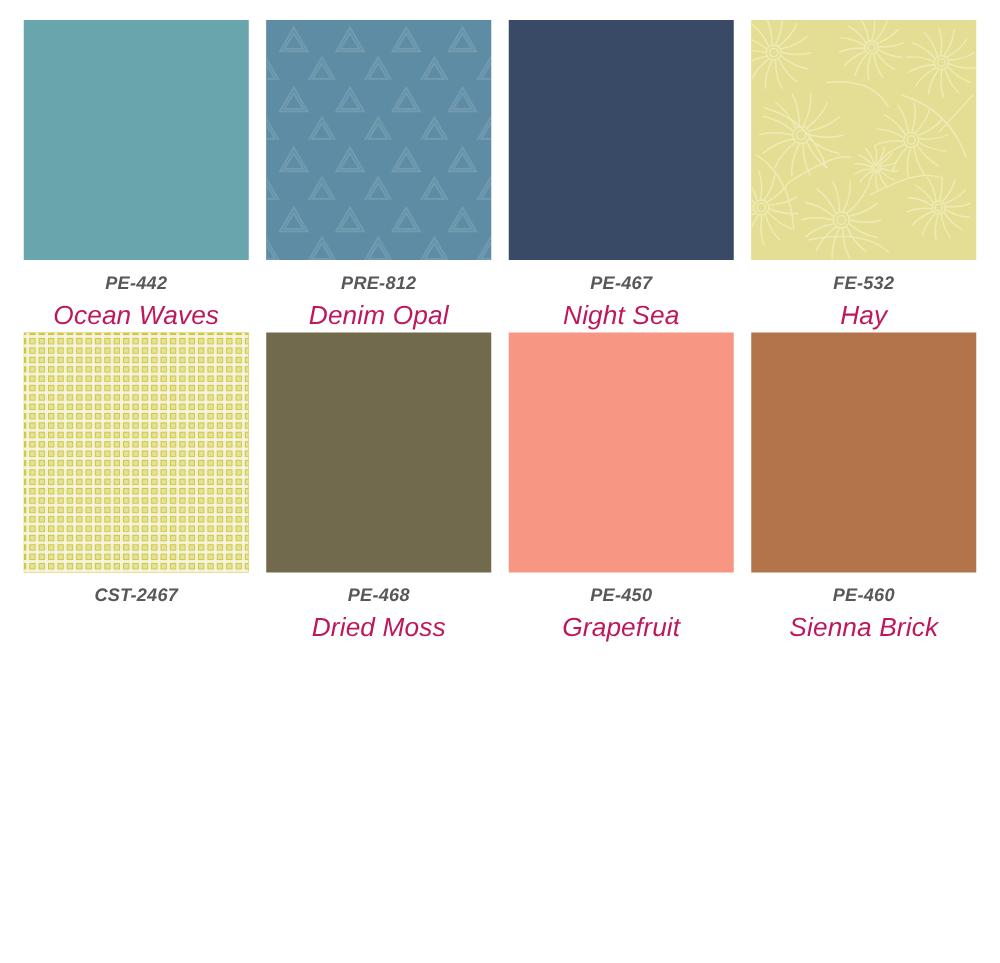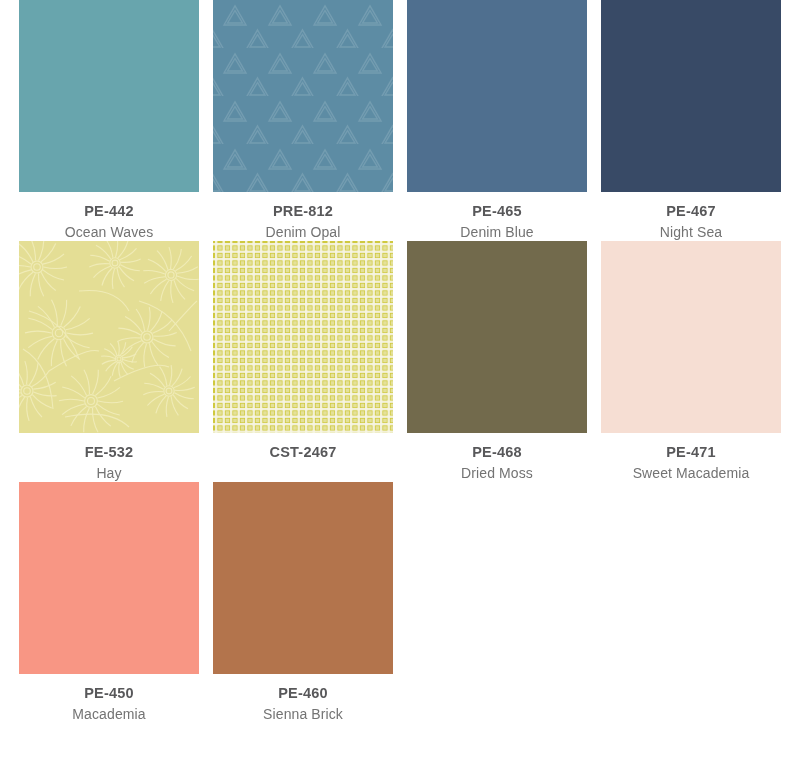--- a/index.html
+++ b/index.html
@@ -8,21 +8,22 @@
     width: 800px; height: 770px;
     background: #ffffff;
     font-family: "Liberation Sans", sans-serif;
     overflow: hidden;
   }
   #palette-grid {
     width: 800px; height: 656px;
     display: grid;
     grid-template-columns: repeat(4, 1fr);
     grid-template-rows: repeat(3, 1fr);
-    padding: 0 12px 10px 12px;
+    padding: 16px 12px 10px 12px;
+    font-style: italic;
   }
   .swatch-cell {
     display: flex;
     flex-direction: column;
     align-items: center;
   }
   .swatch-chip {
     width: 180px;
     height: 192px;
     position: relative;
@@ -32,23 +33,23 @@
   .swatch-code {
     font-size: 14.5px;
     font-weight: bold;
     color: #58585a;
     letter-spacing: 0.2px;
     margin-top: 10px;
     line-height: 1.3;
     text-align: center;
   }
   .swatch-name {
-    font-size: 14px;
+    font-size: 21px;
     font-weight: normal;
-    color: #737373;
+    color: #be185d;
     letter-spacing: 0.1px;
     margin-top: 2px;
     line-height: 1.3;
     text-align: center;
     white-space: nowrap;
   }
   .tex-layer {
     position: absolute;
     inset: 0;
     width: 100%;
@@ -79,25 +80,20 @@
                 <path d="M-8 47 L-0.5 34.5 L7 47 Z"></path>
               </g>
             </pattern>
           </defs>
           <rect width="180" height="192" fill="#5d8ca4"></rect>
           <rect width="180" height="192" fill="url(#triPat)"></rect>
         </svg>
       </div>
       <div class="swatch-code">PRE-812</div>
       <div class="swatch-name">Denim Opal</div>
-    </div>
-    <div class="swatch-cell">
-      <div class="swatch-chip" style="background: rgb(79, 111, 143);"></div>
-      <div class="swatch-code">PE-465</div>
-      <div class="swatch-name">Denim Blue</div>
     </div>
     <div class="swatch-cell">
       <div class="swatch-chip" style="background: rgb(56, 74, 102);"></div>
       <div class="swatch-code">PE-467</div>
       <div class="swatch-name">Night Sea</div>
     </div>
     <div class="swatch-cell">
       <div class="swatch-chip" style="background: rgb(228, 222, 149);">
         <svg class="tex-layer" viewBox="0 0 180 192" preserveAspectRatio="none" xmlns="http://www.w3.org/2000/svg">
           <rect width="180" height="192" fill="#e4de95"></rect>
@@ -919,27 +915,22 @@
         </svg>
       </div>
       <div class="swatch-code">CST-2467</div>
     </div>
     <div class="swatch-cell">
       <div class="swatch-chip" style="background: rgb(114, 106, 76);"></div>
       <div class="swatch-code">PE-468</div>
       <div class="swatch-name">Dried Moss</div>
     </div>
     <div class="swatch-cell">
-      <div class="swatch-chip" style="background: rgb(246, 222, 211);"></div>
-      <div class="swatch-code">PE-471</div>
-      <div class="swatch-name">Sweet Macademia</div>
-    </div>
-    <div class="swatch-cell">
       <div class="swatch-chip" style="background: rgb(248, 150, 132);"></div>
       <div class="swatch-code">PE-450</div>
-      <div class="swatch-name">Macademia</div>
+      <div class="swatch-name">Grapefruit</div>
     </div>
     <div class="swatch-cell">
       <div class="swatch-chip" style="background: rgb(179, 116, 76);"></div>
       <div class="swatch-code">PE-460</div>
       <div class="swatch-name">Sienna Brick</div>
     </div>
   </div>
 
 </body></html>

